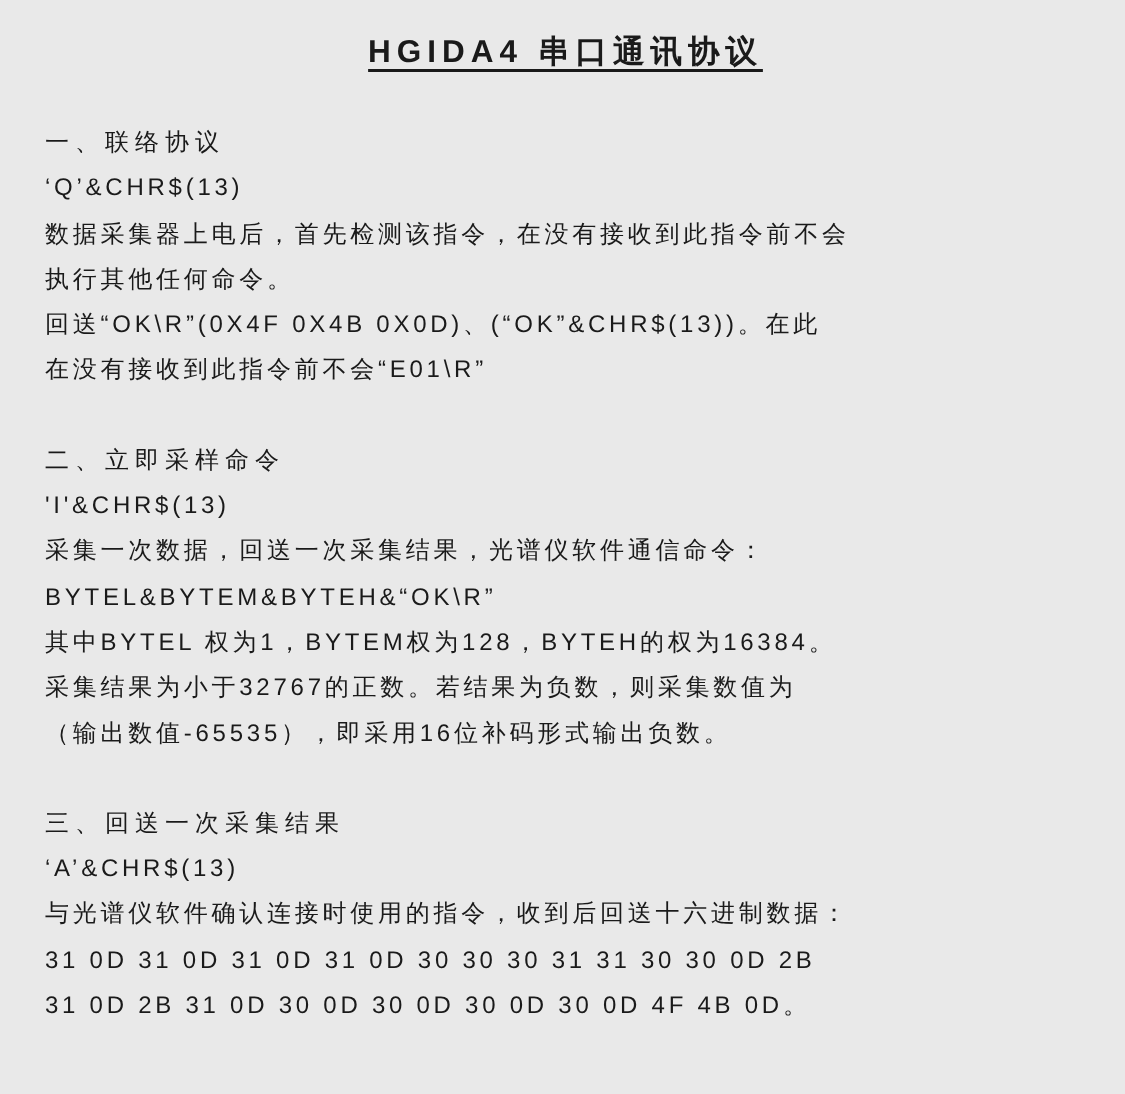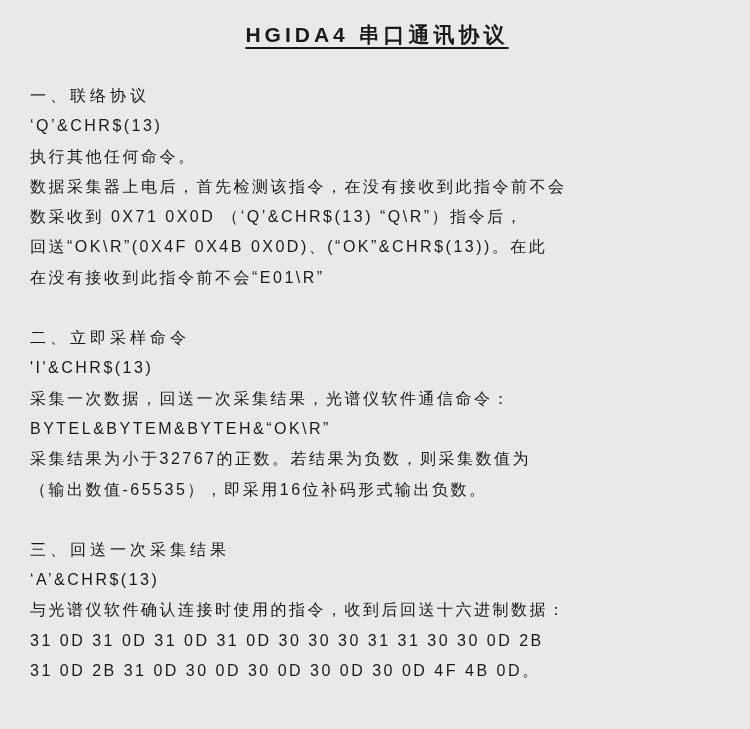--- a/index.html
+++ b/index.html
@@ -52,32 +52,32 @@
 </head>
 <body>
 
 <div class="page">
 
   <h1 class="title"><span class="title-text">HGIDA4 串口通讯协议</span></h1>
 
   <div class="section first">
     <div class="line heading">一、联络协议</div>
     <div class="line">‘Q’&amp;CHR$(13)</div>
+    <div class="line">数据采集器上电后，首先检测该指令，在没有接收到此指令前不会</div>
     <div class="line">执行其他任何命令。</div>
-    <div class="line">数据采集器上电后，首先检测该指令，在没有接收到此指令前不会</div>
-    <div class="line">数采收到 0X71 0X0D （‘Q’&amp;CHR$(13) “Q\R”）指令后，</div>
     <div class="line">回送“OK\R”(0X4F 0X4B 0X0D)、(“OK”&amp;CHR$(13))。在此</div>
     <div class="line">在没有接收到此指令前不会“E01\R”</div>
   </div>
 
   <div class="section">
     <div class="line heading">二、立即采样命令</div>
     <div class="line">'I'&amp;CHR$(13)</div>
     <div class="line">采集一次数据，回送一次采集结果，光谱仪软件通信命令：</div>
     <div class="line">BYTEL&amp;BYTEM&amp;BYTEH&amp;“OK\R”</div>
+    <div class="line">其中BYTEL 权为1，BYTEM权为128，BYTEH的权为16384。</div>
     <div class="line">采集结果为小于32767的正数。若结果为负数，则采集数值为</div>
     <div class="line">（输出数值-65535），即采用16位补码形式输出负数。</div>
   </div>
 
   <div class="section">
     <div class="line heading">三、回送一次采集结果</div>
     <div class="line">‘A’&amp;CHR$(13)</div>
     <div class="line">与光谱仪软件确认连接时使用的指令，收到后回送十六进制数据：</div>
     <div class="line">31 0D 31 0D 31 0D 31 0D 30 30 30 31 31 30 30 0D 2B</div>
     <div class="line">31 0D 2B 31 0D 30 0D 30 0D 30 0D 30 0D 4F 4B 0D。</div>

